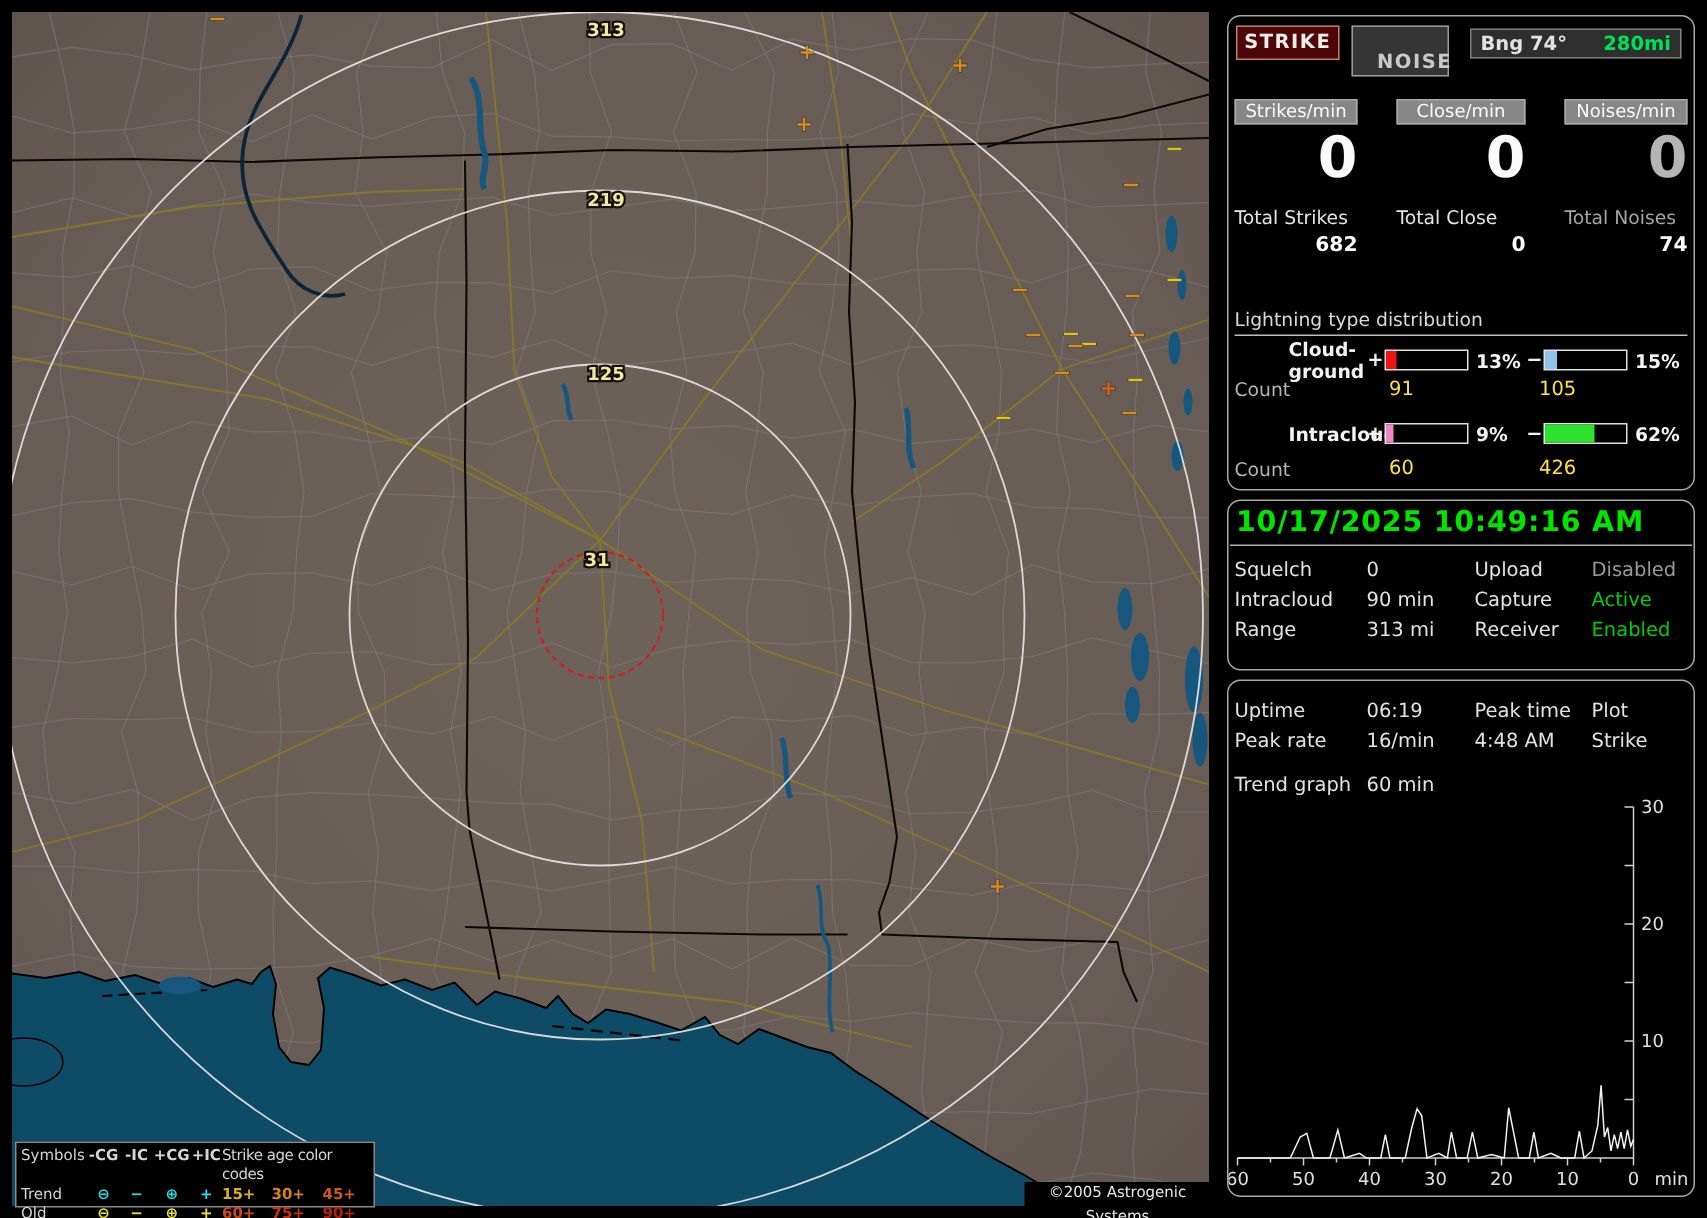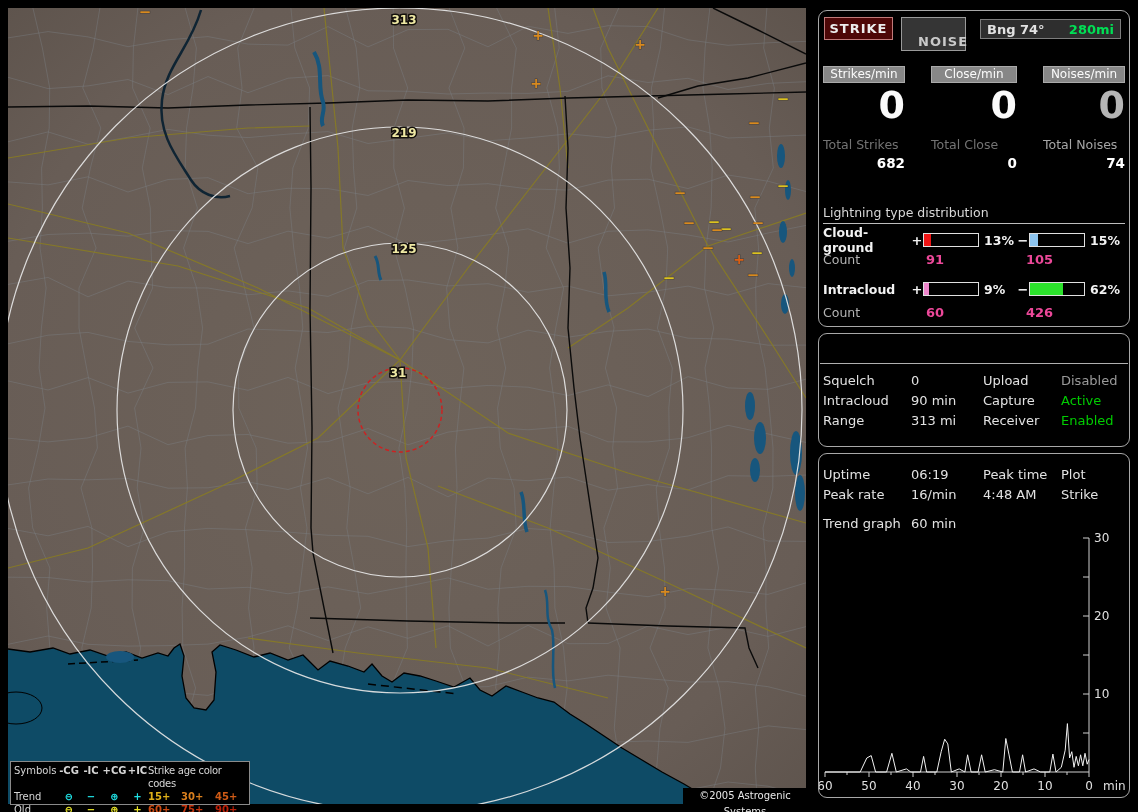--- a/index.html
+++ b/index.html
@@ -37,37 +37,37 @@
       border:1px solid #7d7d7d;display:flex;justify-content:space-between;align-items:center;
       padding:0 6px;font-size:13px;font-weight:bold;}
   .bng-dist{color:#00e055;}
   .counter-cols{position:absolute;left:4px;top:55px;right:4px;display:flex;}
   .ccol{width:82px;}
   .ccol.c2{width:86px;margin-left:26px;}
   .ccol.c3{width:82px;margin-left:26px;}
   .pill{display:block;background:#878787;border:1px solid #aaaaaa;color:#fbfbfb;font-size:12px;
         text-align:center;padding:0 0 1px;line-height:14px;}
   .bigzero{font-size:38px;font-weight:bold;color:#fafafa;text-align:right;line-height:40px;margin-top:2px;}
-  .tlabel{font-size:12.5px;color:#737373;margin-top:12px;white-space:nowrap;}
+  .tlabel{font-size:12.5px;color:#e5e5e5;margin-top:12px;white-space:nowrap;}
   .tvalue{font-size:13.5px;font-weight:bold;color:#ffffff;text-align:right;margin-top:3px;}
   .ccol.dim .bigzero{color:#b5b5b5;}
   .ccol.dim .tlabel{color:#a6a6a6;}
   .dist-title{position:absolute;left:4px;top:194px;right:4px;font-size:12.5px;color:#d8d8d8;
               border-bottom:1px solid #bdbdbd;padding-bottom:3px;}
   .dist-rows{position:absolute;left:4px;top:214px;right:4px;}
   .dist-row{display:grid;grid-template-columns:88px 12px 56px 38px 12px 56px 38px;
             align-items:center;height:22px;}
-  .dlabel{font-size:12.5px;font-weight:bold;color:#f2f2f2;}
+  .dlabel{font-size:12.5px;font-weight:bold;color:#f2f2f2;margin-left:36px;}
   .dsign{font-size:13px;font-weight:bold;color:#f2f2f2;text-align:center;}
   .dbar{display:block;height:12px;border:1px solid #e0e0e0;background:#000;}
   .dbar i{display:block;height:100%;}
   .dpct{font-size:12.5px;font-weight:bold;color:#f2f2f2;padding-left:5px;}
   .dist-count{display:grid;grid-template-columns:88px 100px auto;height:24px;align-items:center;margin-bottom:7px;}
   .clabel{font-size:12.5px;color:#b4b4b4;}
-  .cv{font-size:13px;font-weight:bold;color:#ec4899;padding-left:15px;}
+  .cv{font-size:13px;font-weight:normal;color:#fde047;padding-left:15px;}
   .datetime{position:absolute;left:5px;top:3px;font-size:19px;font-weight:bold;color:#00e400;
             letter-spacing:0.5px;white-space:nowrap;}
   .hr{position:absolute;left:1px;right:1px;top:29px;border-top:1px solid #b0b0b0;}
   .status-rows{position:absolute;left:4px;right:2px;top:36px;}
   .srow{display:grid;grid-template-columns:88px 72px 78px auto;height:20px;align-items:center;font-size:13px;}
   .srow .green{color:#00cc00;}
   .srow .dimv{color:#9a9a9a;}
   .session-rows{position:absolute;left:4px;right:2px;top:10px;}
   .trend{position:absolute;left:0;top:76px;}
   .trend text{font-size:12px;fill:#e0e0e0;font-family:"DejaVu Sans","Liberation Sans",sans-serif;}
@@ -313,20 +313,21 @@
         </div>
         <div class="dist-count">
           <span class="clabel">Count</span>
           <span class="cv">60</span>
           <span class="cv">426</span>
         </div>
       </div>
   </div>
 
   <div class="box box2">
+    <div class="datetime">10/17/2025 10:49:16 AM</div>
     <div class="hr"></div>
     <div class="status-rows" id="status-rows">
         <div class="srow">
           <span>Squelch</span>
           <span>0</span>
           <span>Upload</span>
           <span class="dimv">Disabled</span>
         </div>
         <div class="srow">
           <span>Intracloud</span>

